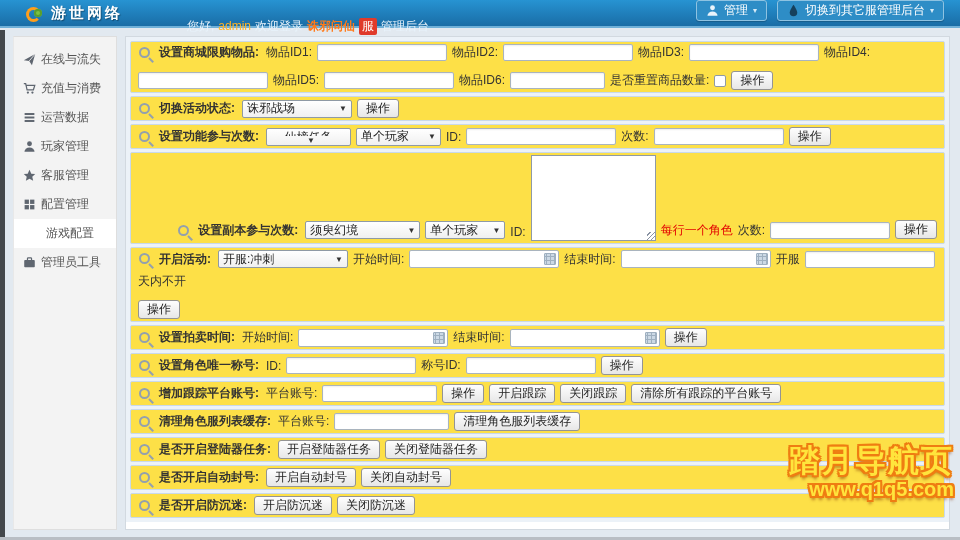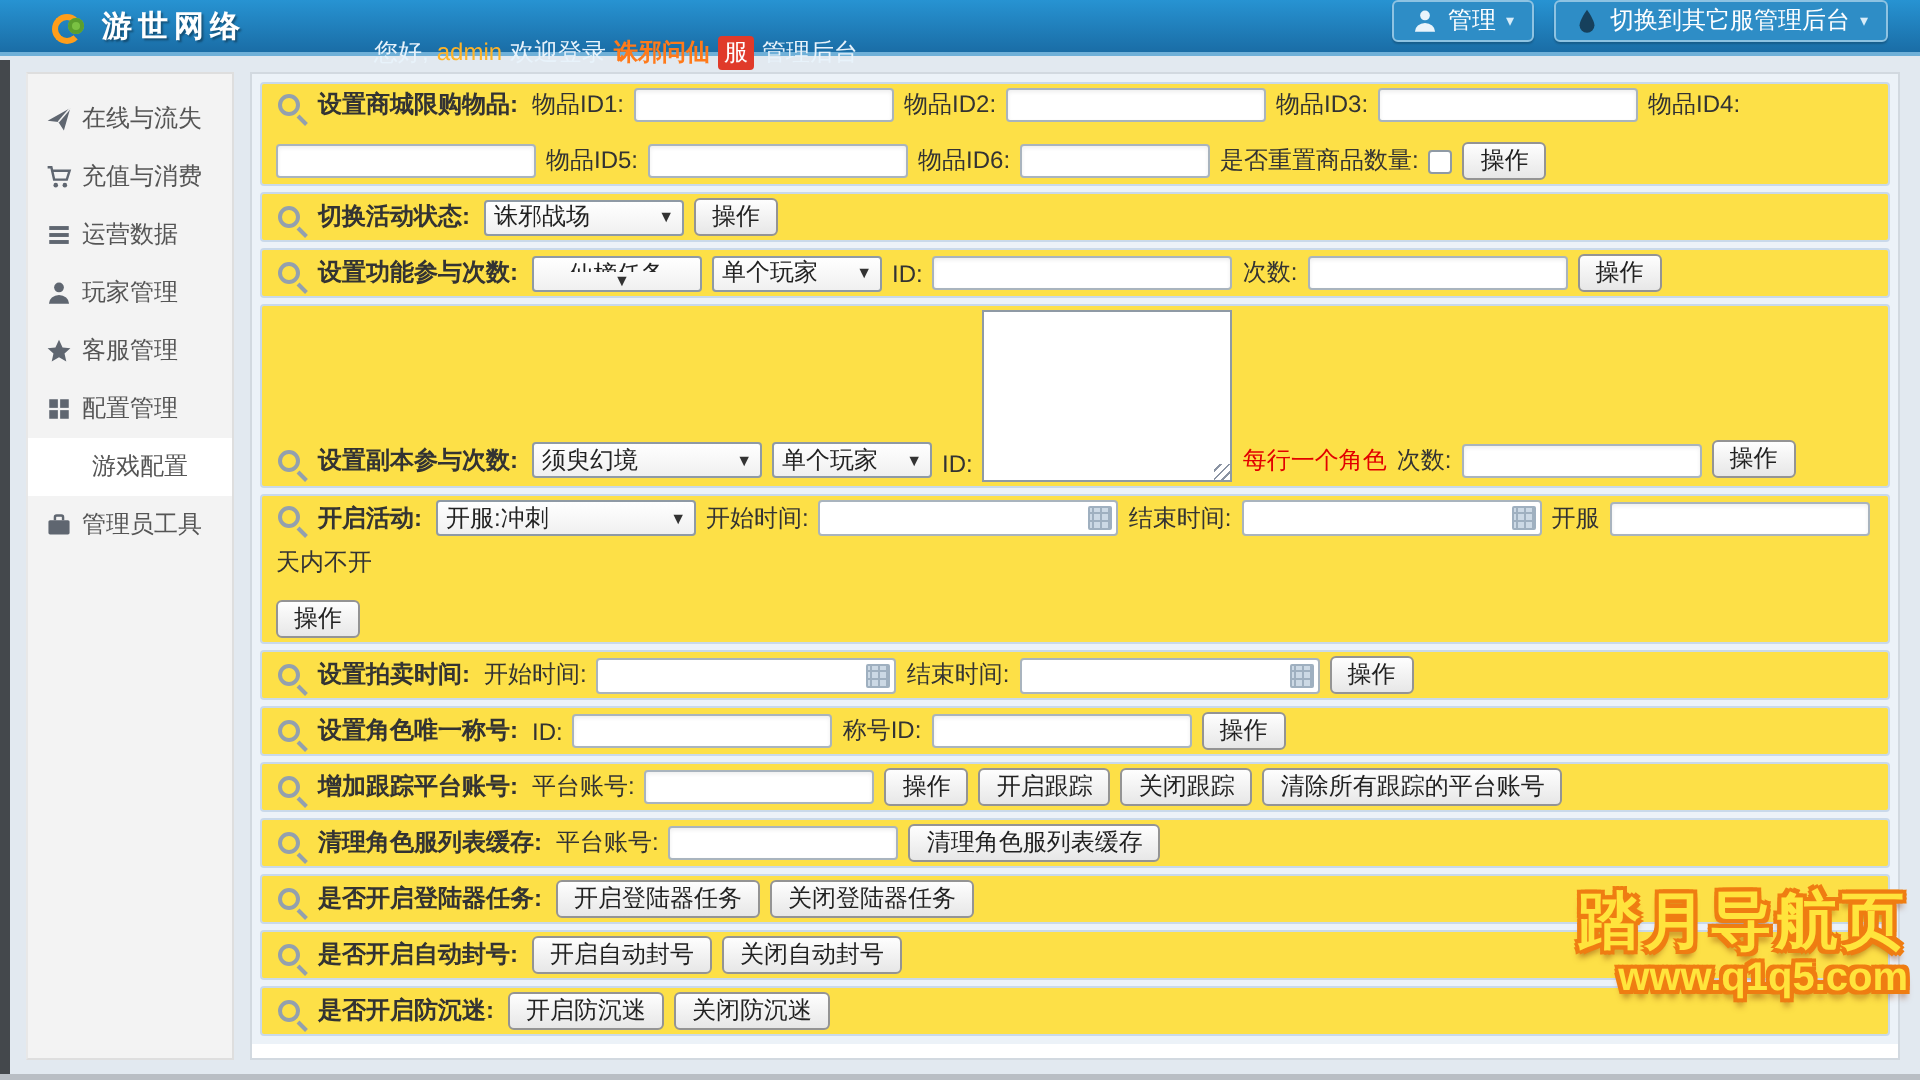--- a/index.html
+++ b/index.html
@@ -40,21 +40,21 @@
   .side-sub { background:#fff; text-align:center; padding:6px 0 6px 10px; font-size:12px; color:#555; cursor:pointer; }
   .main { flex:1; margin:0 10px 0 8px; background:#fff; border:1px solid #d2d9e0; min-height:100%; }
   .phead { padding:7px 13px 6px; font-size:13px; border-bottom:1px solid #e6ebf0; }
   .phead .t1 { font-weight:bold; color:#333; }
   .phead .t2 { color:#8aa6c4; }
 
   
   .rows { padding:4px; background:#ecf2f8; display:flex; flex-direction:column; gap:3px; }
   .frow { background:#fde047; border:1px solid #c9d9ea; border-radius:2px; padding:2px 7px; min-height:23px;
           display:flex; align-items:center; flex-wrap:wrap; gap:5px; font-size:12px; color:#333; }
-  .frow.align-end { align-items:flex-end; }
+  .frow.align-end { align-items:flex-end;justify-content:flex-end; }
   .frow.align-end > * { margin-bottom:2px; }
   .frow.align-end .ta-wrap { margin-bottom:0; }
   .mag { width:16px; height:16px; position:relative; flex:0 0 auto; }
   .mag::before { content:""; position:absolute; left:1px; top:2px; width:7px; height:7px;
                  border:2px solid #93a0ae; border-radius:50%; }
   .mag::after { content:""; position:absolute; left:11px; top:12px; width:6px; height:2px;
                 background:#93a0ae; transform:rotate(45deg); transform-origin:left center; }
   .row-label { font-weight:bold; margin-right:2px; }
   .row-sub { color:#333; }
   .row-red { color:#e20000; }
@@ -207,21 +207,21 @@
           <input class="tin" type="text" style="width: 130px;">
           <span class="row-sub">物品ID6:</span>
           <input class="tin" type="text" style="width: 95px;">
           <span class="row-sub">是否重置商品数量:</span>
           <span class="cbox"></span>
           <button class="pbtn">操作</button>
         </div>
         <div class="frow">
           <span class="mag"></span>
           <span class="row-label">切换活动状态:</span>
-          <span class="sel" style="width: 100px;">
+          <span class="sel" style="width: 110px;">
             <span class="stxt">诛邪战场</span>
             <span class="sarr">▼</span>
           </span>
           <button class="pbtn">操作</button>
         </div>
         <div class="frow">
           <span class="mag"></span>
           <span class="row-label">设置功能参与次数:</span>
           <span class="sel" style="width: 85px; flex-direction: column;">
             <span class="stxt">仙榜任务</span>

